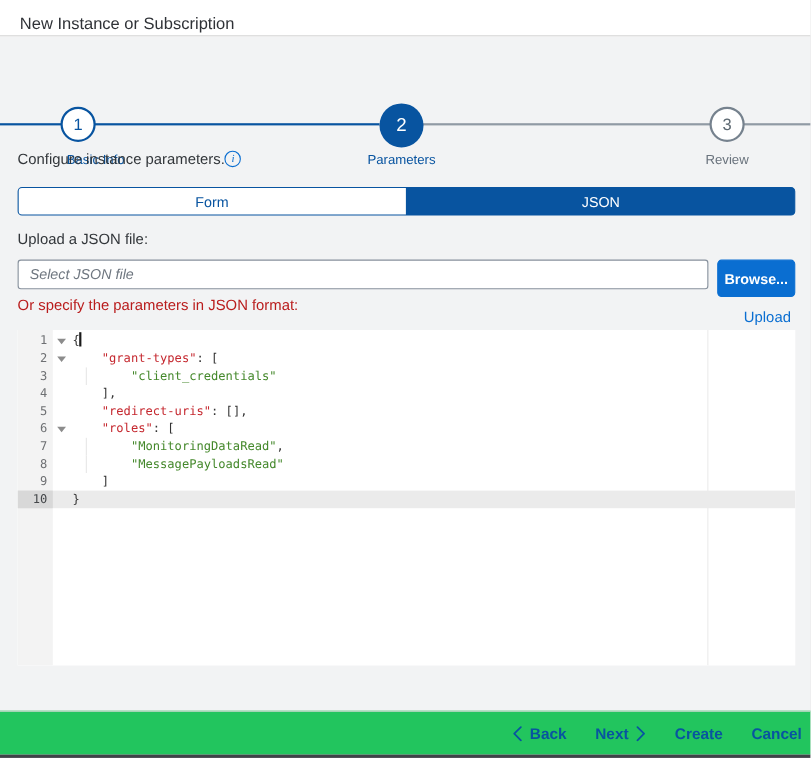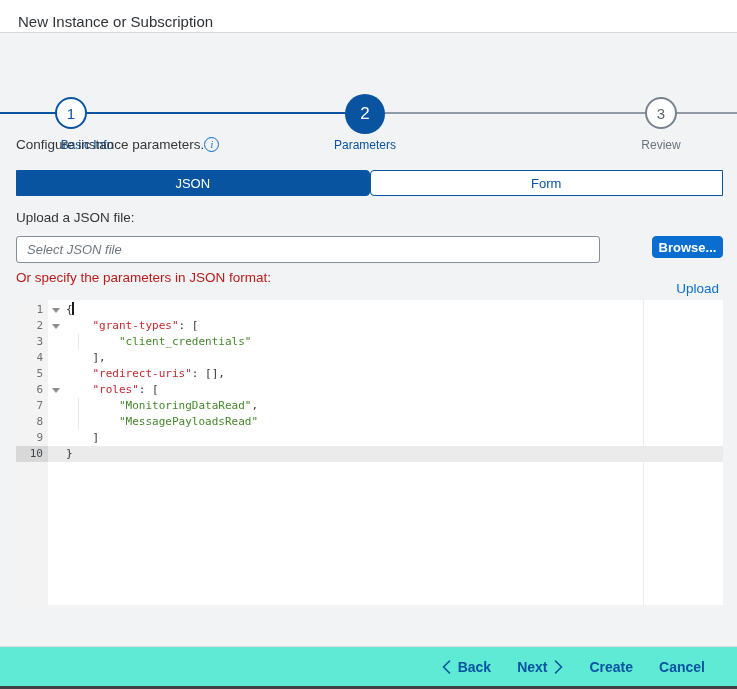--- a/index.html
+++ b/index.html
@@ -79,27 +79,27 @@
     border-radius:4px 0 0 4px;
   }
   .seg-btn.selected {
     background:var(--brand); border:1px solid var(--brand); color:#fff;
     border-radius:0 4px 4px 0;
   }
 
   
   .upload-label { position:absolute; top:210px; left:16px; font-size:13.5px; color:#32363a; }
   .file-input {
-    position:absolute; top:236px; left:16px; width:584px; height:27px;
+    position:absolute; top:236px; left:16px; width:628px; height:27px;
     background:#fff; border:1px solid #86909c; border-radius:3px;
     padding:0 10px; font-size:13px; color:#32363a; font-family:inherit;
   }
   .file-input::placeholder { color:#6f7780; font-style:italic; opacity:1; }
   .browse-btn {
-    position:absolute; top:236px; left:652px; width:71px; height:22px;
+    position:absolute; top:236px; left:652px; width:71px; height:34px;
     background:var(--blue); color:#fff; border:1px solid var(--blue); border-radius:4px;
     font-size:13px; font-weight:700; cursor:pointer; font-family:inherit;
   }
 
   .specify-label { position:absolute; top:270px; left:16px; font-size:13.5px; color:#b91c1c; }
   .clear-btn {
     position:absolute; top:281px; right:18px;
     background:none; border:none; color:var(--blue);
     font-size:13.5px; cursor:pointer; font-family:inherit;
   }
@@ -135,23 +135,23 @@
   .tk-key    { color:var(--code-key); }
   .tk-string { color:var(--code-string); }
   .cursor {
     display:inline-block; width:2px; height:13px;
     background:#1a1a1a; vertical-align:-2px; margin-left:-1px;
   }
 
   
   .footer {
     position:absolute; left:0; right:0; top:646px; height:40px;
-    background:#5eead4; border-top:1px solid #dcdcdc;
+    background:#22c55e; border-top:1px solid #dcdcdc;
     display:flex; align-items:center; justify-content:flex-end;
-    gap:26px; padding-right:32px;
+    gap:26px; padding-right:8px;
   }
   .foot-btn {
     background:none; border:none; cursor:pointer; font-family:inherit;
     color:var(--brand); font-size:14px; font-weight:700;
     display:flex; align-items:center; gap:7px;
   }
   .chev { display:block; }
   .bottom-strip { position:absolute; left:0; right:0; bottom:0; height:3px; background:#3f4247; }
 </style>
 </head>
@@ -181,22 +181,22 @@
     <div class="step-label s2">Parameters</div>
     <div class="step-label s3">Review</div>
   </div>
 
   <div class="configure-row">
     <span>Configure instance parameters.</span>
     <span class="info-icon">i</span>
   </div>
 
   <div class="segmented">
+    <button class="seg-btn unselected">Form</button>
     <button class="seg-btn selected">JSON</button>
-    <button class="seg-btn unselected">Form</button>
   </div>
 
   <div class="upload-label">Upload a JSON file:</div>
   <input class="file-input" type="text" placeholder="Select JSON file" style="">
   <button class="browse-btn">Browse...</button>
 
   <div class="specify-label">Or specify the parameters in JSON format:</div>
   <button class="clear-btn">Upload</button>
 
   <div class="editor">

